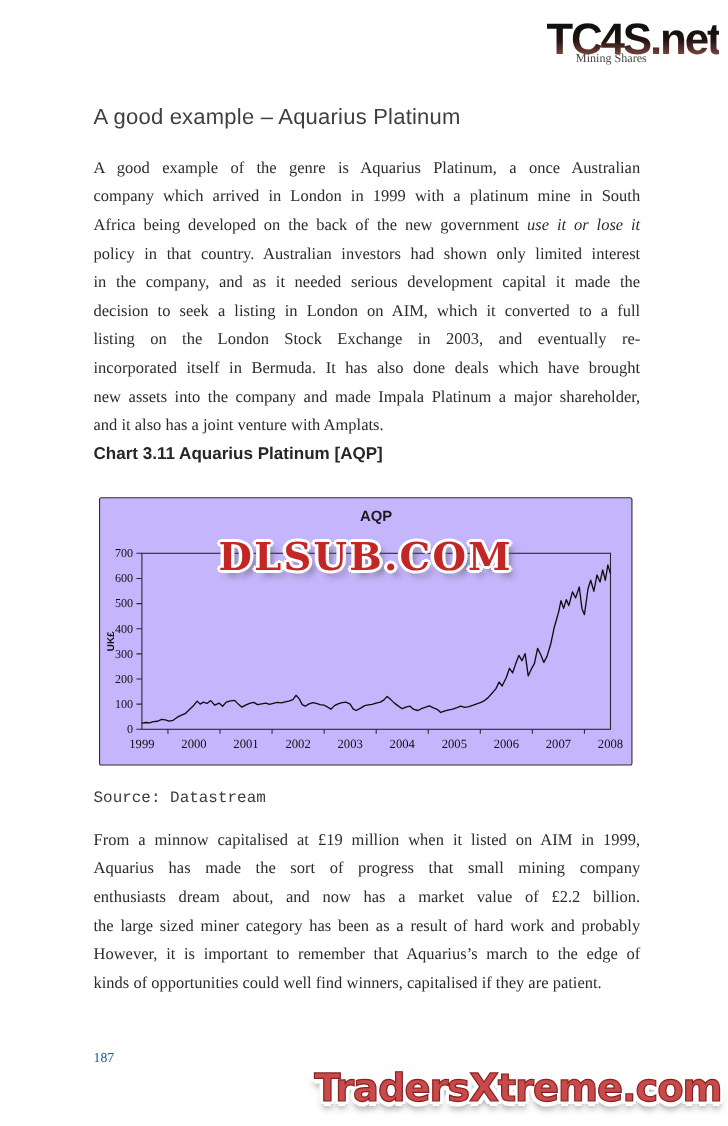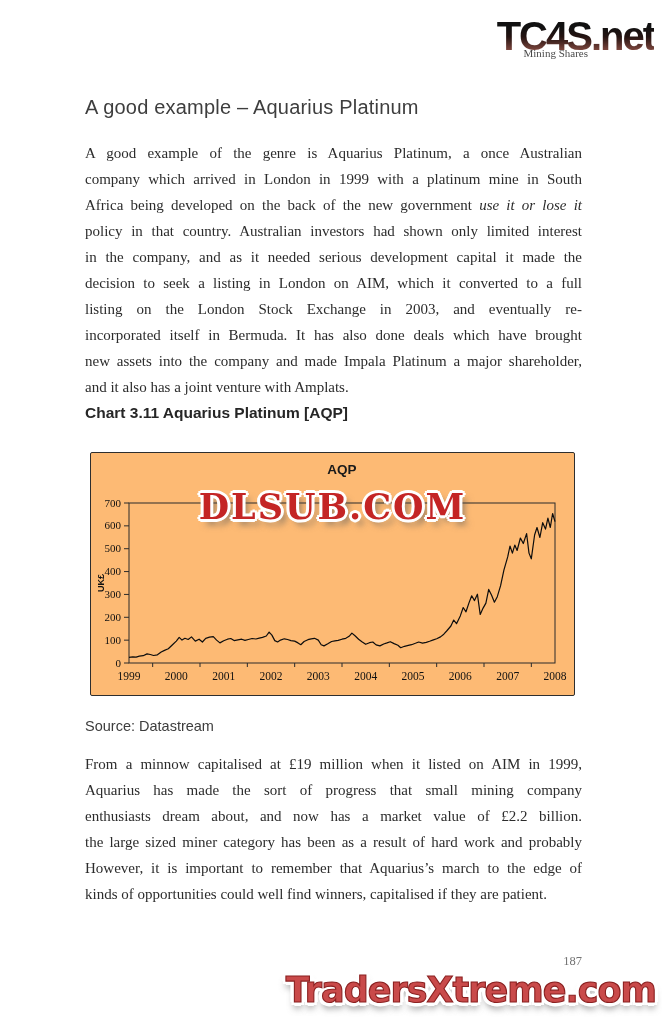--- a/index.html
+++ b/index.html
@@ -17,34 +17,34 @@
   .col{position:absolute;left:85px;width:497px;}
   .h1{top:96px;font-family:"Liberation Sans",sans-serif;font-weight:400;font-size:20px;
       color:#3e3e3e;letter-spacing:.2px;}
   .para{color:#2c2c2c;font-size:15px;line-height:26px;}
   .p1{top:140px;}
   .p2{top:751px;}
   .tline{text-align:justify;text-align-last:justify;white-space:normal;}
   .tline-last{text-align-last:left;}
   .caption{top:404px;font-family:"Liberation Sans",sans-serif;font-weight:bold;
            font-size:15.5px;color:#262626;}
-  .source{top:718px;font-family:Liberation Sans, sans-serif;font-size:14.5px;color:#3d3d3d;}
+  .source{top:718px;font-family:Liberation Mono, monospace;font-size:14.5px;color:#3d3d3d;}
   
   .chartbox{position:absolute;left:90px;top:452px;width:483px;height:242px;
-            border:1px solid #2e2e2e;border-radius:2px;background:#fdba74;}
+            border:1px solid #2e2e2e;border-radius:2px;background:#c4b5fd;}
   .chartbox svg{position:absolute;left:0;top:0;}
   .wm{position:absolute;top:33px;left:50%;transform:translateX(-50%);
       font-family:"DejaVu Serif",serif;font-weight:bold;font-size:35px;letter-spacing:2px;
       white-space:nowrap;
       text-shadow:-2px -2px 0 #fff,2px -2px 0 #fff,-2px 2px 0 #fff,2px 2px 0 #fff,
                   -3px 0 0 #fff,3px 0 0 #fff,0 -3px 0 #fff,0 3px 0 #fff,
                   5px 6px 6px rgba(90,90,90,.6);}
   
-  .pagenum{position:absolute;top:954px;left:85px;width:497px;text-align:right;
-           font-size:12.5px;color:#737373;}
+  .pagenum{position:absolute;top:954px;left:85px;width:497px;text-align:left;
+           font-size:12.5px;color:#0369a1;}
   .ftr{position:absolute;top:970px;left:0;width:656px;text-align:right;white-space:nowrap;}
   .ftr-logo{font-family:"DejaVu Sans",sans-serif;font-weight:bold;font-size:35px;
             letter-spacing:-1px;color:#c94a4a;-webkit-text-stroke:1.1px #8a2020;
             text-shadow:-3px -3px 0 #fff,3px -3px 0 #fff,-3px 3px 0 #fff,3px 3px 0 #fff,
                         -4px 0 0 #fff,4px 0 0 #fff,0 -4px 0 #fff,0 4px 0 #fff,
                         0 6px 7px rgba(100,100,100,.75);margin-top:20px;}
 </style>
 </head>
 <body>
 

